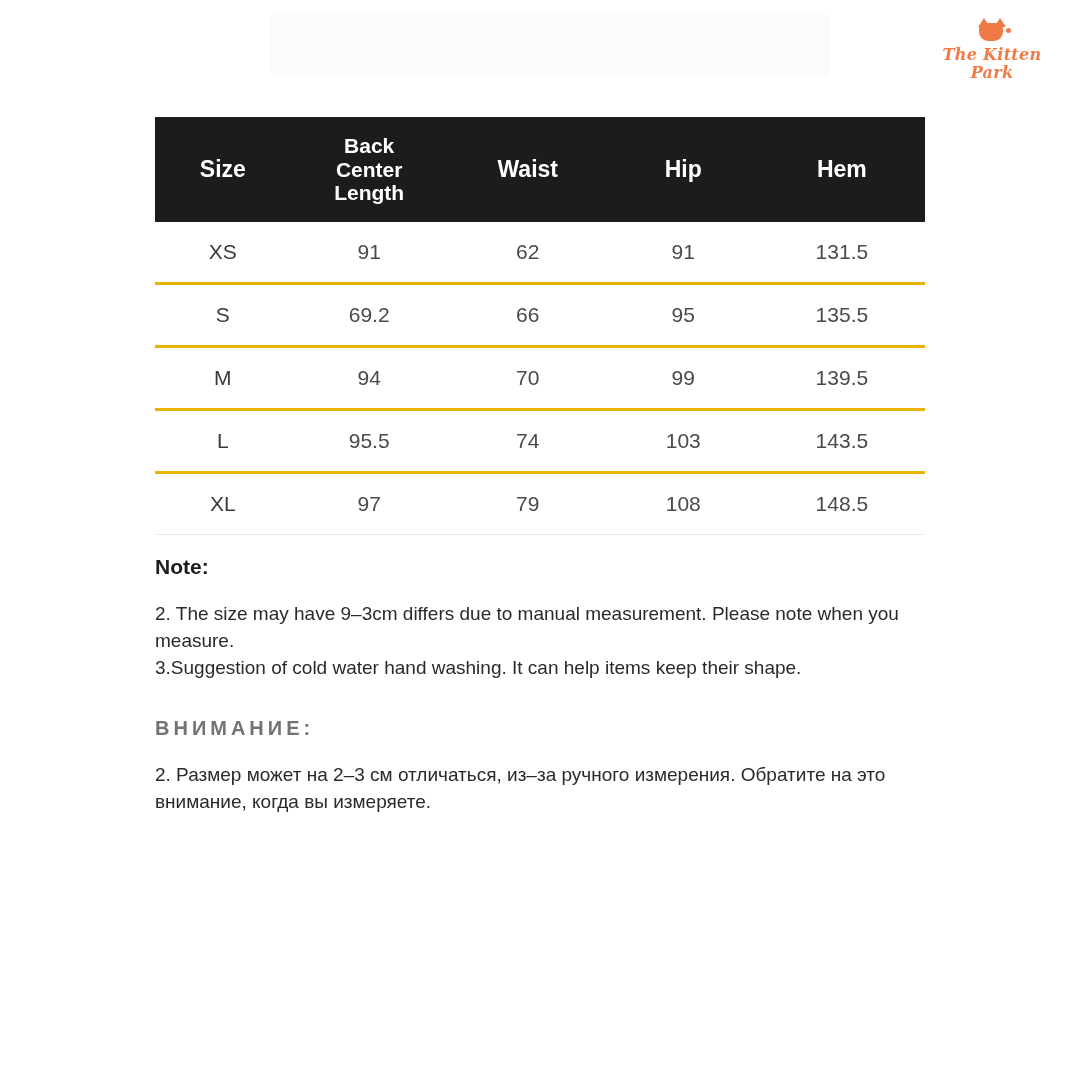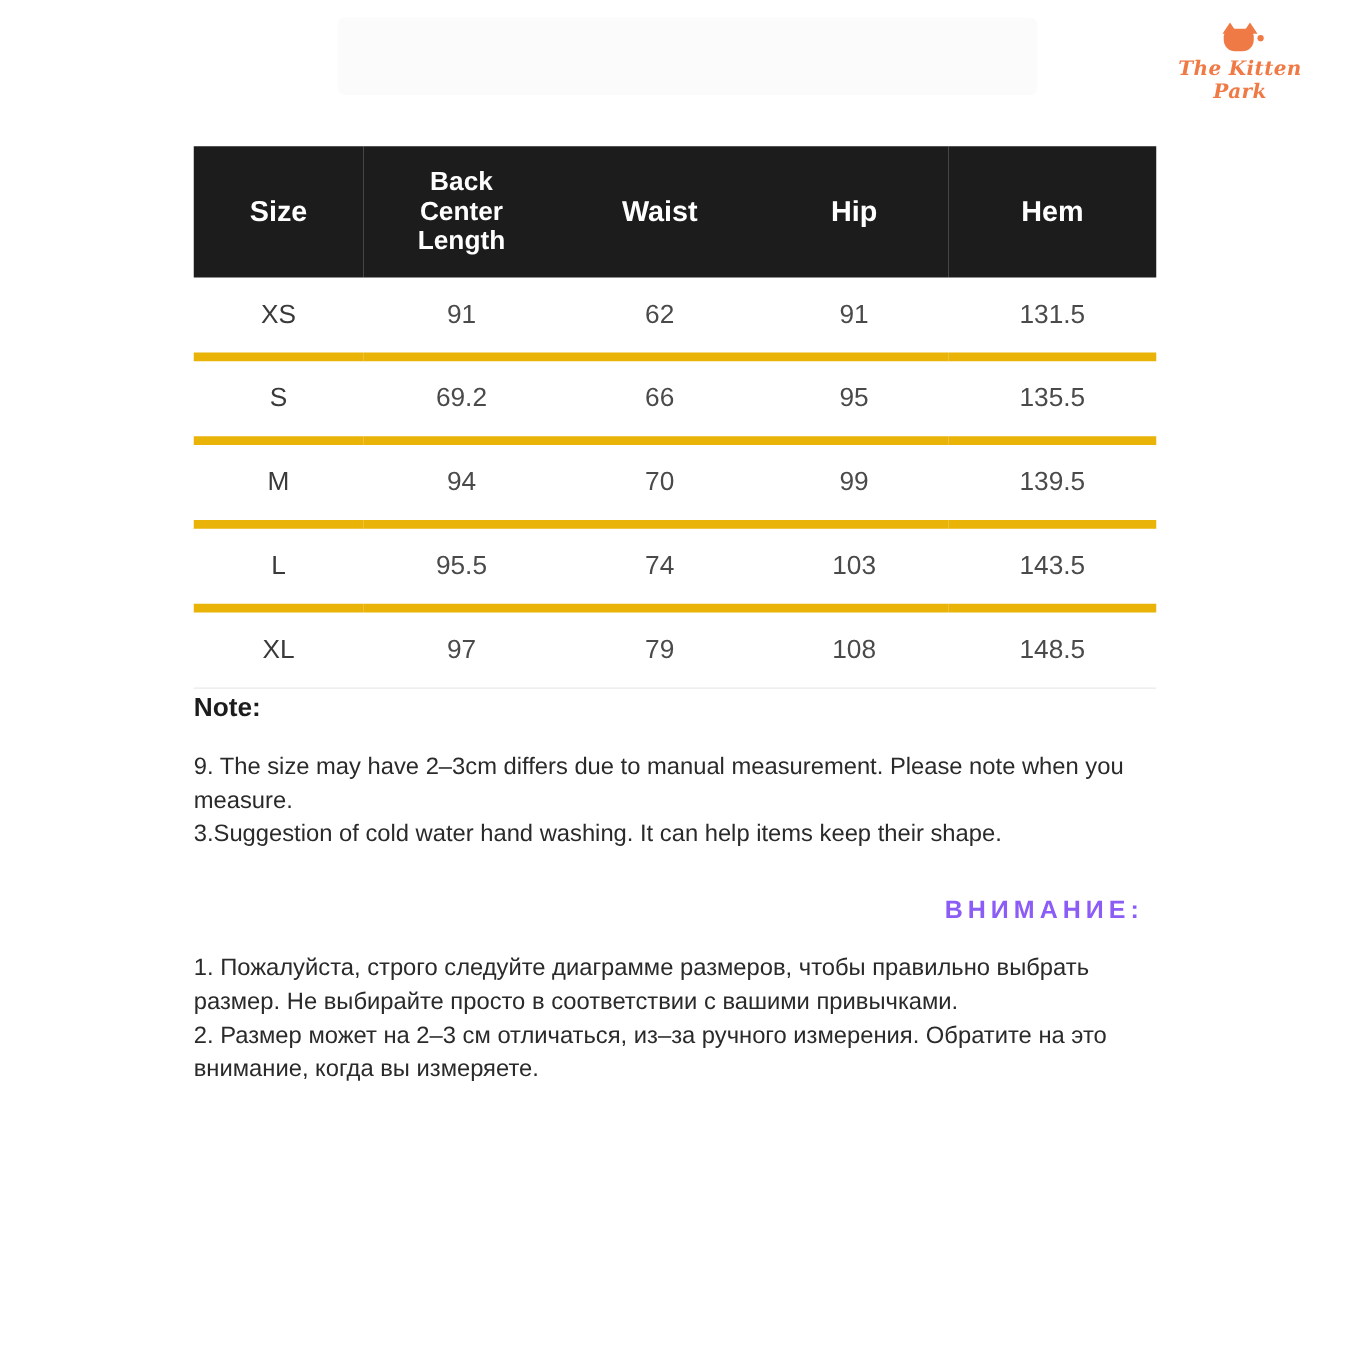--- a/index.html
+++ b/index.html
@@ -108,21 +108,21 @@
   }
   table.size-table thead th.small {
     font-size: 21px;
   }
   table.size-table tbody td {
     height: 58px;
     text-align: center;
     vertical-align: middle;
     font-size: 21px;
     color: #4a4a4a;
-    border-bottom: 7px solid #eab308;
+    border-bottom: 3px solid #eab308;
     border-right: none;
   }
   table.size-table tbody tr:last-child td {
     border-bottom: 1px solid #e9e9e9;
   }
   table.size-table tbody td:first-child {
     color: #3a3a3a;
   }
   .col-size { width: 17%; }
   .col-bcl  { width: 20.5%; }
@@ -147,24 +147,23 @@
     font-size: 19px;
     line-height: 1.42;
     color: #2a2a2a;
     margin: 0;
   }
   .note-body p { margin: 0; }
 
   .ru-title {
     font-size: 20px;
     font-weight: bold;
-    color: #8b5cf6;
+    color: #737373;
     letter-spacing: 4px;
     margin: 35px 0 22px 0;
-    text-align: right;
   }
   .ru-body {
     font-size: 19px;
     line-height: 1.42;
     color: #2a2a2a;
   }
   .ru-body p { margin: 0; }
 </style>
 </head>
 <body>
@@ -231,22 +230,21 @@
         <td>108</td>
         <td>148.5</td>
       </tr>
     </tbody>
   </table>
 </div>
 
 <div class="notes">
   <div class="note-title">Note:</div>
   <div class="note-body">
-    <p>9. The size may have 2–3cm differs due to manual measurement. Please note when you measure.</p>
+    <p>2. The size may have 9–3cm differs due to manual measurement. Please note when you measure.</p>
     <p>3.Suggestion of cold water hand washing. It can help items keep their shape.</p>
   </div>
 
   <div class="ru-title">ВНИМАНИЕ:</div>
   <div class="ru-body">
-    <p>1. Пожалуйста, строго следуйте диаграмме размеров, чтобы правильно выбрать размер. Не выбирайте просто в соответствии с вашими привычками.</p>
     <p>2. Размер может на 2–3 см отличаться, из–за ручного измерения. Обратите на это внимание, когда вы измеряете.</p>
   </div>
 </div>
 
 </body></html>

